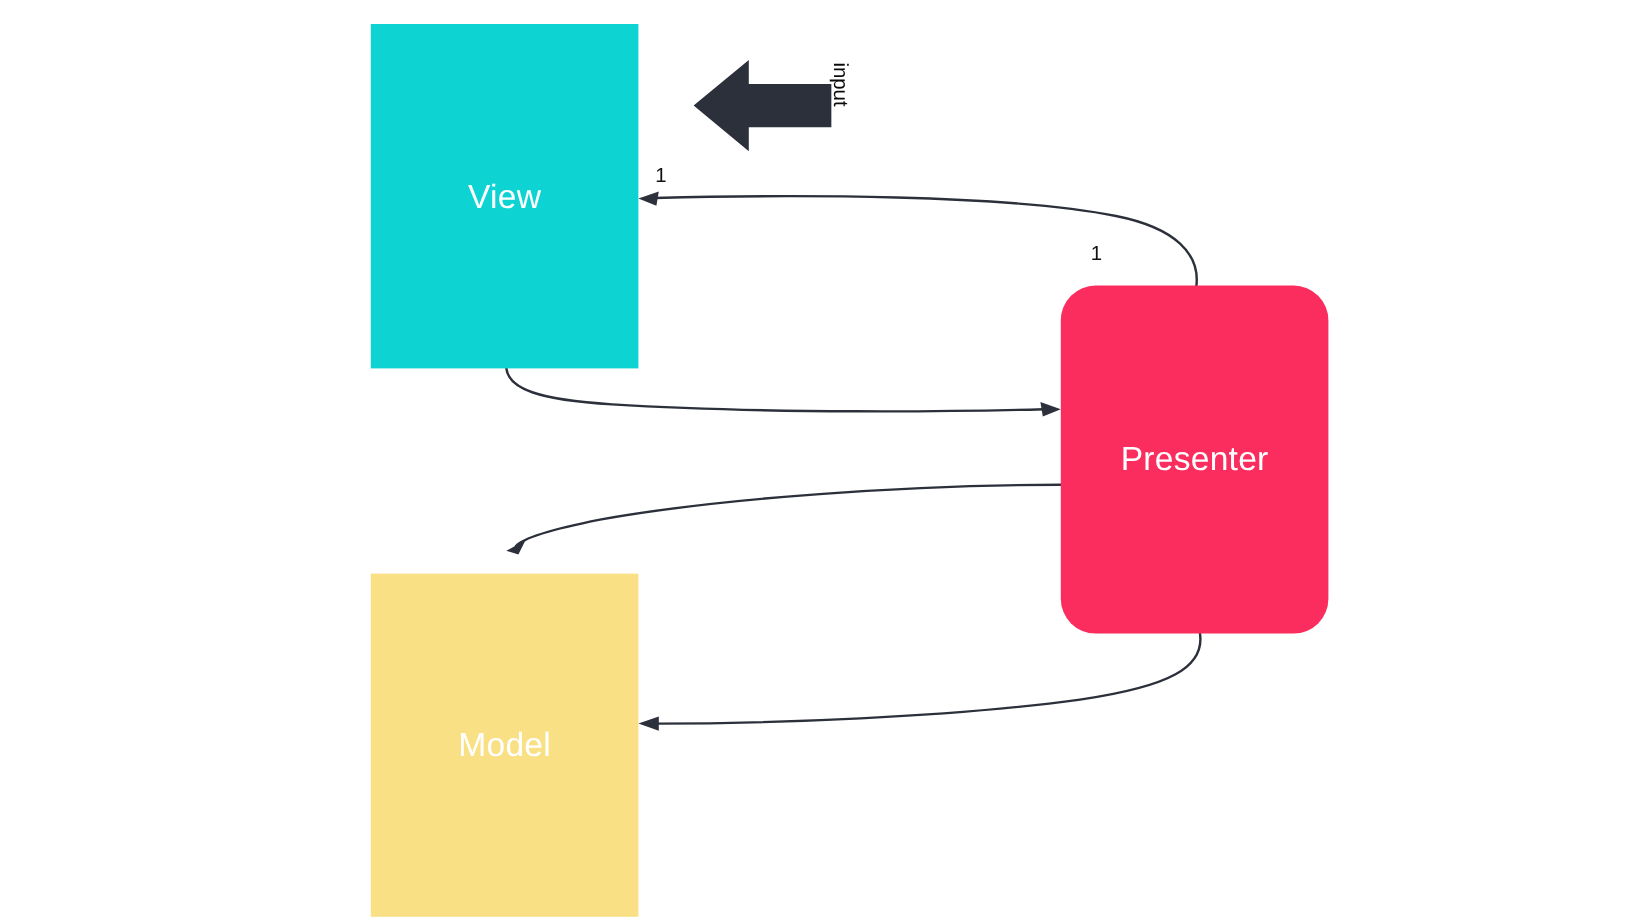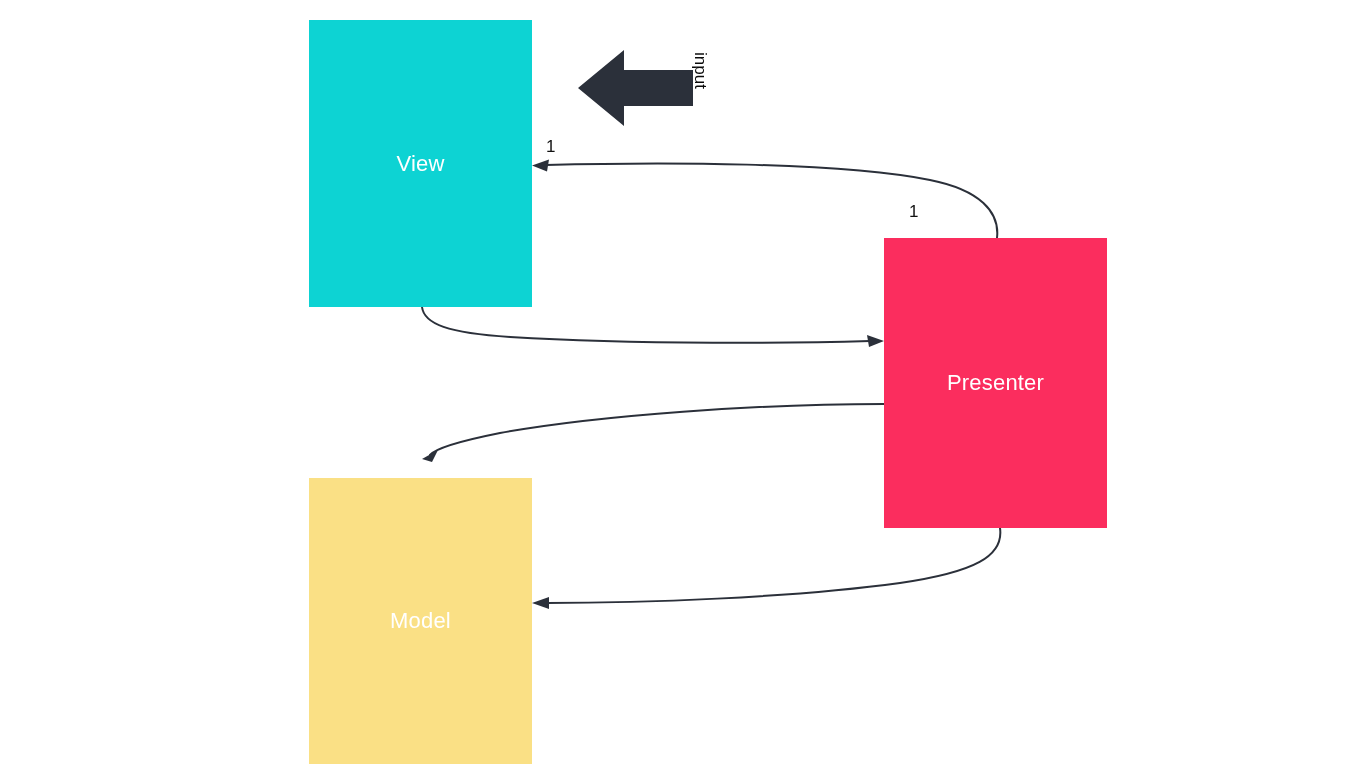--- a/index.html
+++ b/index.html
@@ -21,38 +21,39 @@
   }
   .node {
     position: absolute;
     display: flex;
     align-items: center;
     justify-content: center;
     box-sizing: border-box;
   }
   .node-label {
     color: #ffffff;
-    font-size: 22px;
+    font-size: 28px;
     font-weight: 400;
     letter-spacing: 0.2px;
     line-height: 1;
     white-space: nowrap;
     font-family: "Liberation Sans", sans-serif;
   }
   #node-view {
     left: 309px;
     top: 20px;
     width: 223px;
     height: 287px;
   }
   #node-presenter {
     left: 884px;
     top: 238px;
     width: 223px;
     height: 290px;
+    border-radius: 29px;
   }
   #node-model {
     left: 309px;
     top: 478px;
     width: 223px;
     height: 286px;
   }
   #edges-layer {
     position: absolute;
     left: 0;

